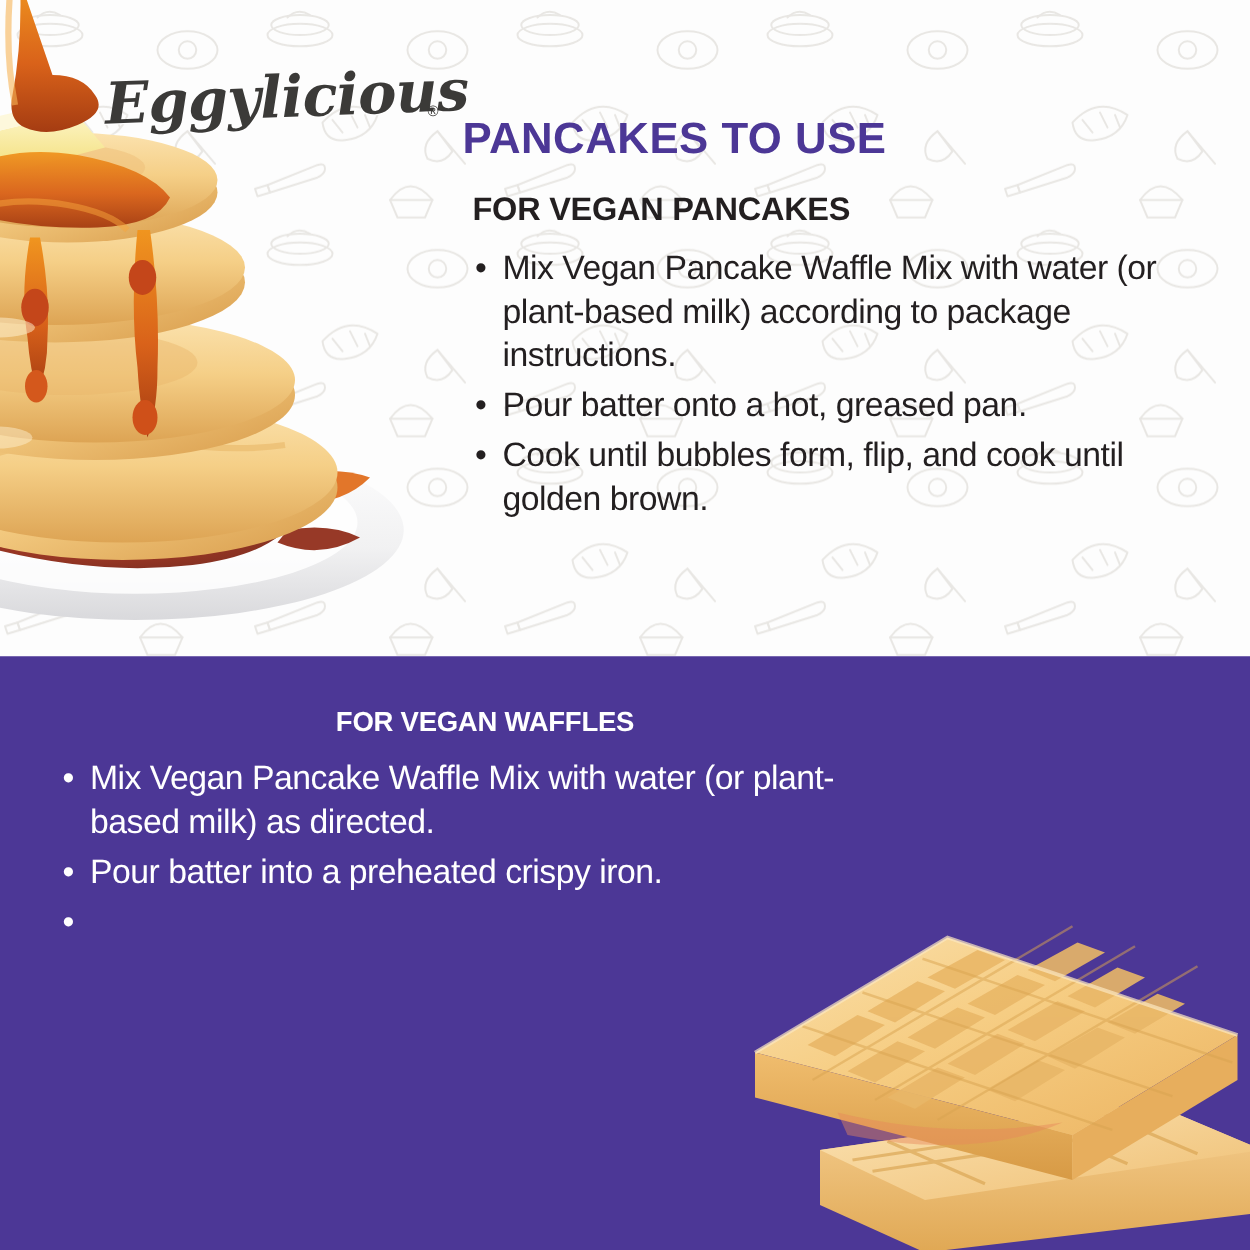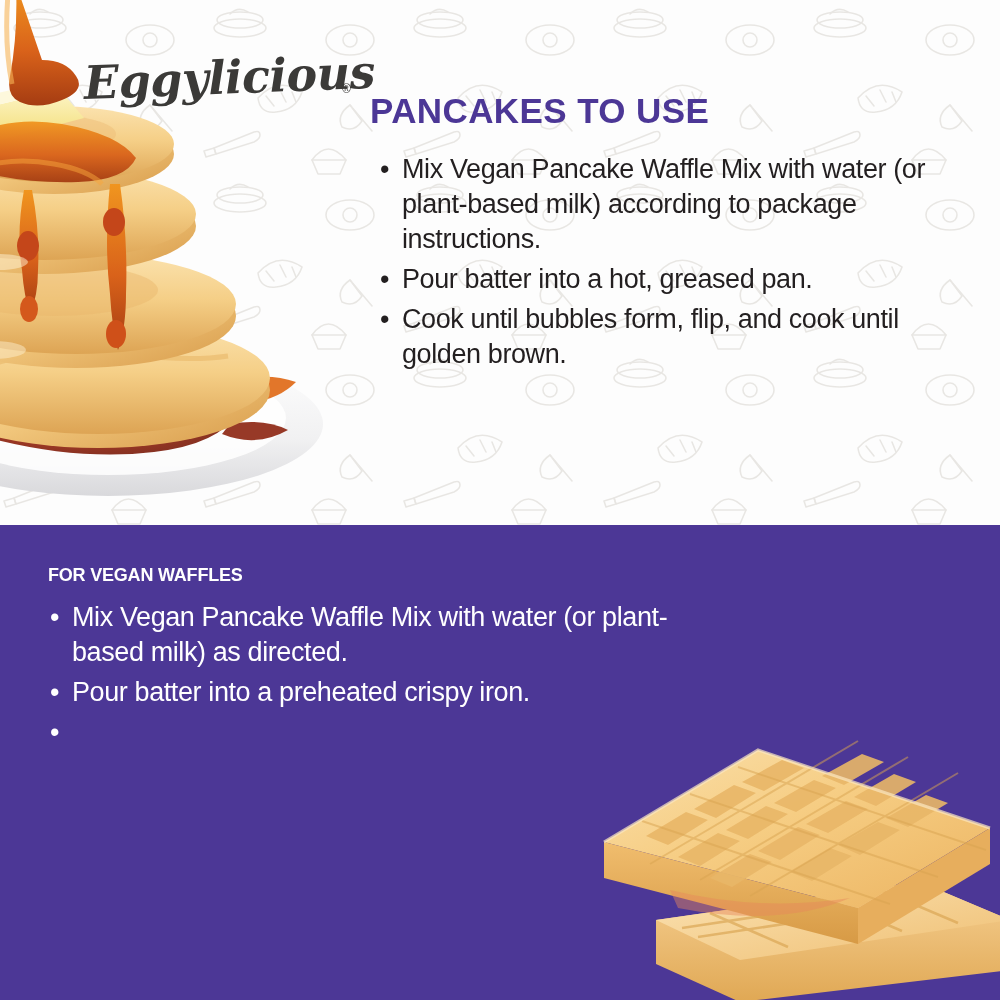--- a/index.html
+++ b/index.html
@@ -147,25 +147,26 @@
   }
   .waffles-block {
     position: absolute;
     left: 48px;
     top: 40px;
     width: 680px;
   }
   .section-heading-light {
     font-family: "Liberation Sans", sans-serif;
     font-weight: 700;
-    font-size: 18px;
+    font-size: 22px;
     color: #ffffff;
     letter-spacing: -0.2px;
     margin: 0 0 14px 0;
     white-space: nowrap;
+    text-align: center;
   }
   ul.steps-light {
     list-style: none;
     margin: 0;
     padding: 0;
   }
   ul.steps-light li {
     position: relative;
     padding-left: 24px;
     margin-bottom: 5px;
@@ -305,28 +306,29 @@
     </svg>
 
     <div class="logo-wrap">
       <span class="logo-script">Eggylicious</span>
       <span class="logo-reg">®</span>
     </div>
 
     <h1 class="main-title">PANCAKES TO USE</h1>
 
     <div class="pancakes-block">
+      <h2 class="section-heading-dark">FOR VEGAN PANCAKES</h2>
       <ul class="steps">
         <li>
           <span class="bullet">•</span>
           <span class="step-text">Mix Vegan Pancake  Waffle Mix with water (or plant-based milk) according to package instructions.</span>
         </li>
         <li>
           <span class="bullet">•</span>
-          <span class="step-text"> Pour  batter into a hot, greased pan.</span>
+          <span class="step-text"> Pour  batter onto a hot, greased pan.</span>
         </li>
         <li>
           <span class="bullet">•</span>
           <span class="step-text">Cook until bubbles form, flip, and cook until golden brown.</span>
         </li>
       </ul>
     </div>
   </div>
 
   <div class="bottom-section">

